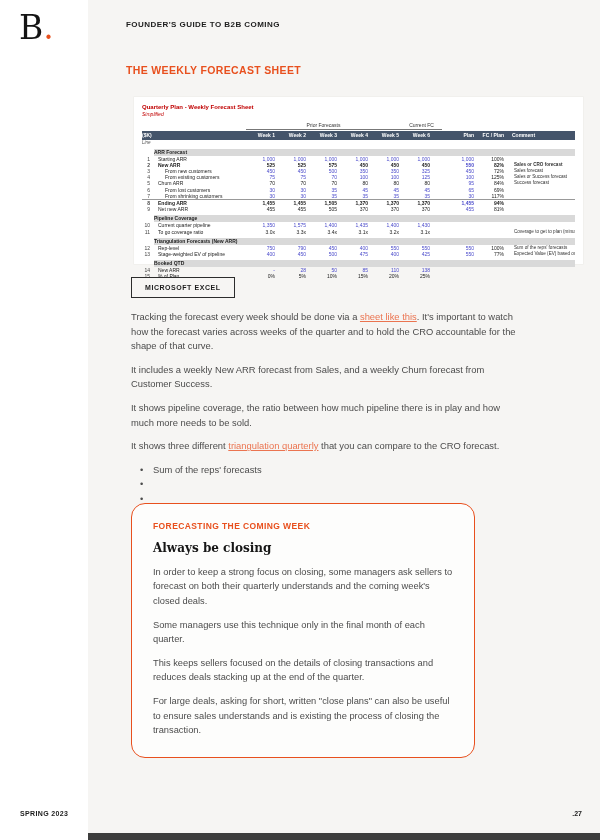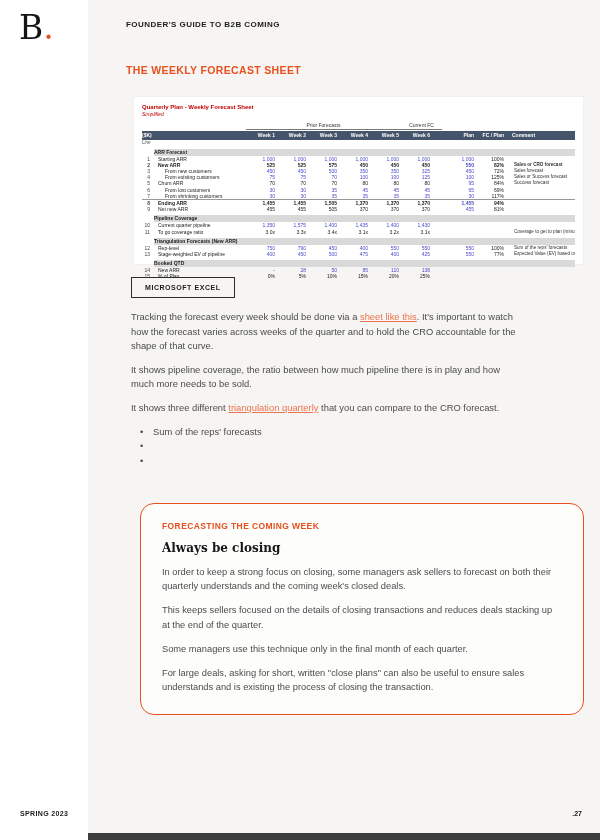--- a/index.html
+++ b/index.html
@@ -51,21 +51,21 @@
 
   .body-col { position:absolute; left:131px; top:310px; width:392px; font-size:9.4px;
               line-height:14.6px; color:#4c4c4c; }
   .body-col p { margin:0 0 9px 0; }
   a.inline-link { color:#eb7450; text-decoration:underline; cursor:pointer; }
   .bullets { margin-top:1px; padding-left:9px; }
   .bullet { display:flex; }
   .bullet .bdot { width:13px; flex:none; }
 
   
-  .callout { position:absolute; left:140px; top:503px; width:444px; box-sizing:border-box;
+  .callout { position:absolute; left:131px; top:503px; width:344px; box-sizing:border-box;
              border:1.3px solid #e8501e; border-radius:14px; background:#fdfdfc;
              padding:17px 21px 10px 21px; }
   .callout-heading { font-size:8.5px; font-weight:bold; letter-spacing:.4px; color:#e8501e;
                      margin-bottom:10px; }
   .callout-sub { font-family:"DejaVu Serif", serif; font-weight:bold; font-size:12px;
                  color:#161616; margin-bottom:10px; }
   .callout p { margin:0 0 9.5px 0; font-size:9.3px; line-height:14.4px; color:#4c4c4c; }
 
   
   .footer-left { position:absolute; left:20px; top:810px; font-size:7px; font-weight:bold;
@@ -318,20 +318,21 @@
           <div class="c comment-cell" style="grid-column: 13;"></div>
         </div>
       </div>
   </div>
 
   <div class="excel-tag">MICROSOFT EXCEL</div>
 
   <div class="body-col">
     <div id="body-paragraphs">
         <p>Tracking the forecast every week should be done via a <a class="inline-link">sheet like this</a>. It's important to watch how the forecast varies across weeks of the quarter and to hold the CRO accountable for the shape of that curve.</p>
+        <p>It includes a weekly New ARR forecast from Sales, and a weekly Churn forecast from Customer Success.</p>
         <p>It shows pipeline coverage, the ratio between how much pipeline there is in play and how much more needs to be sold.</p>
         <p>It shows three different <a class="inline-link">triangulation quarterly</a> that you can compare to the CRO forecast.</p>
       </div>
     <div class="bullets" id="bullet-list">
         <div class="bullet">
           <span class="bdot">•</span>
           <span>Sum of the reps' forecasts</span>
         </div>
         <div class="bullet">
           <span class="bdot">•</span>
@@ -340,22 +341,22 @@
           <span class="bdot">•</span>
         </div>
       </div>
   </div>
 
   <div class="callout">
     <div class="callout-heading">FORECASTING THE COMING WEEK</div>
     <div class="callout-sub">Always be closing</div>
     <div id="callout-paras">
         <p>In order to keep a strong focus on closing, some managers ask sellers to forecast on both their quarterly understands and the coming week's closed deals.</p>
+        <p>Some managers use this technique only in the final month of each quarter.</p>
         <p>This keeps sellers focused on the details of closing transactions and reduces deals stacking up at the end of the quarter.</p>
-        <p>Some managers use this technique only in the final month of each quarter.</p>
         <p>For large deals, asking for short, written "close plans" can also be useful to ensure sales understands and is existing the process of closing the transaction.</p>
       </div>
   </div>
 
   <div class="footer-left">SPRING 2023</div>
   <div class="footer-right">.27</div>
   <div class="bottom-bar"></div>
 </div>
 
 </body></html>

